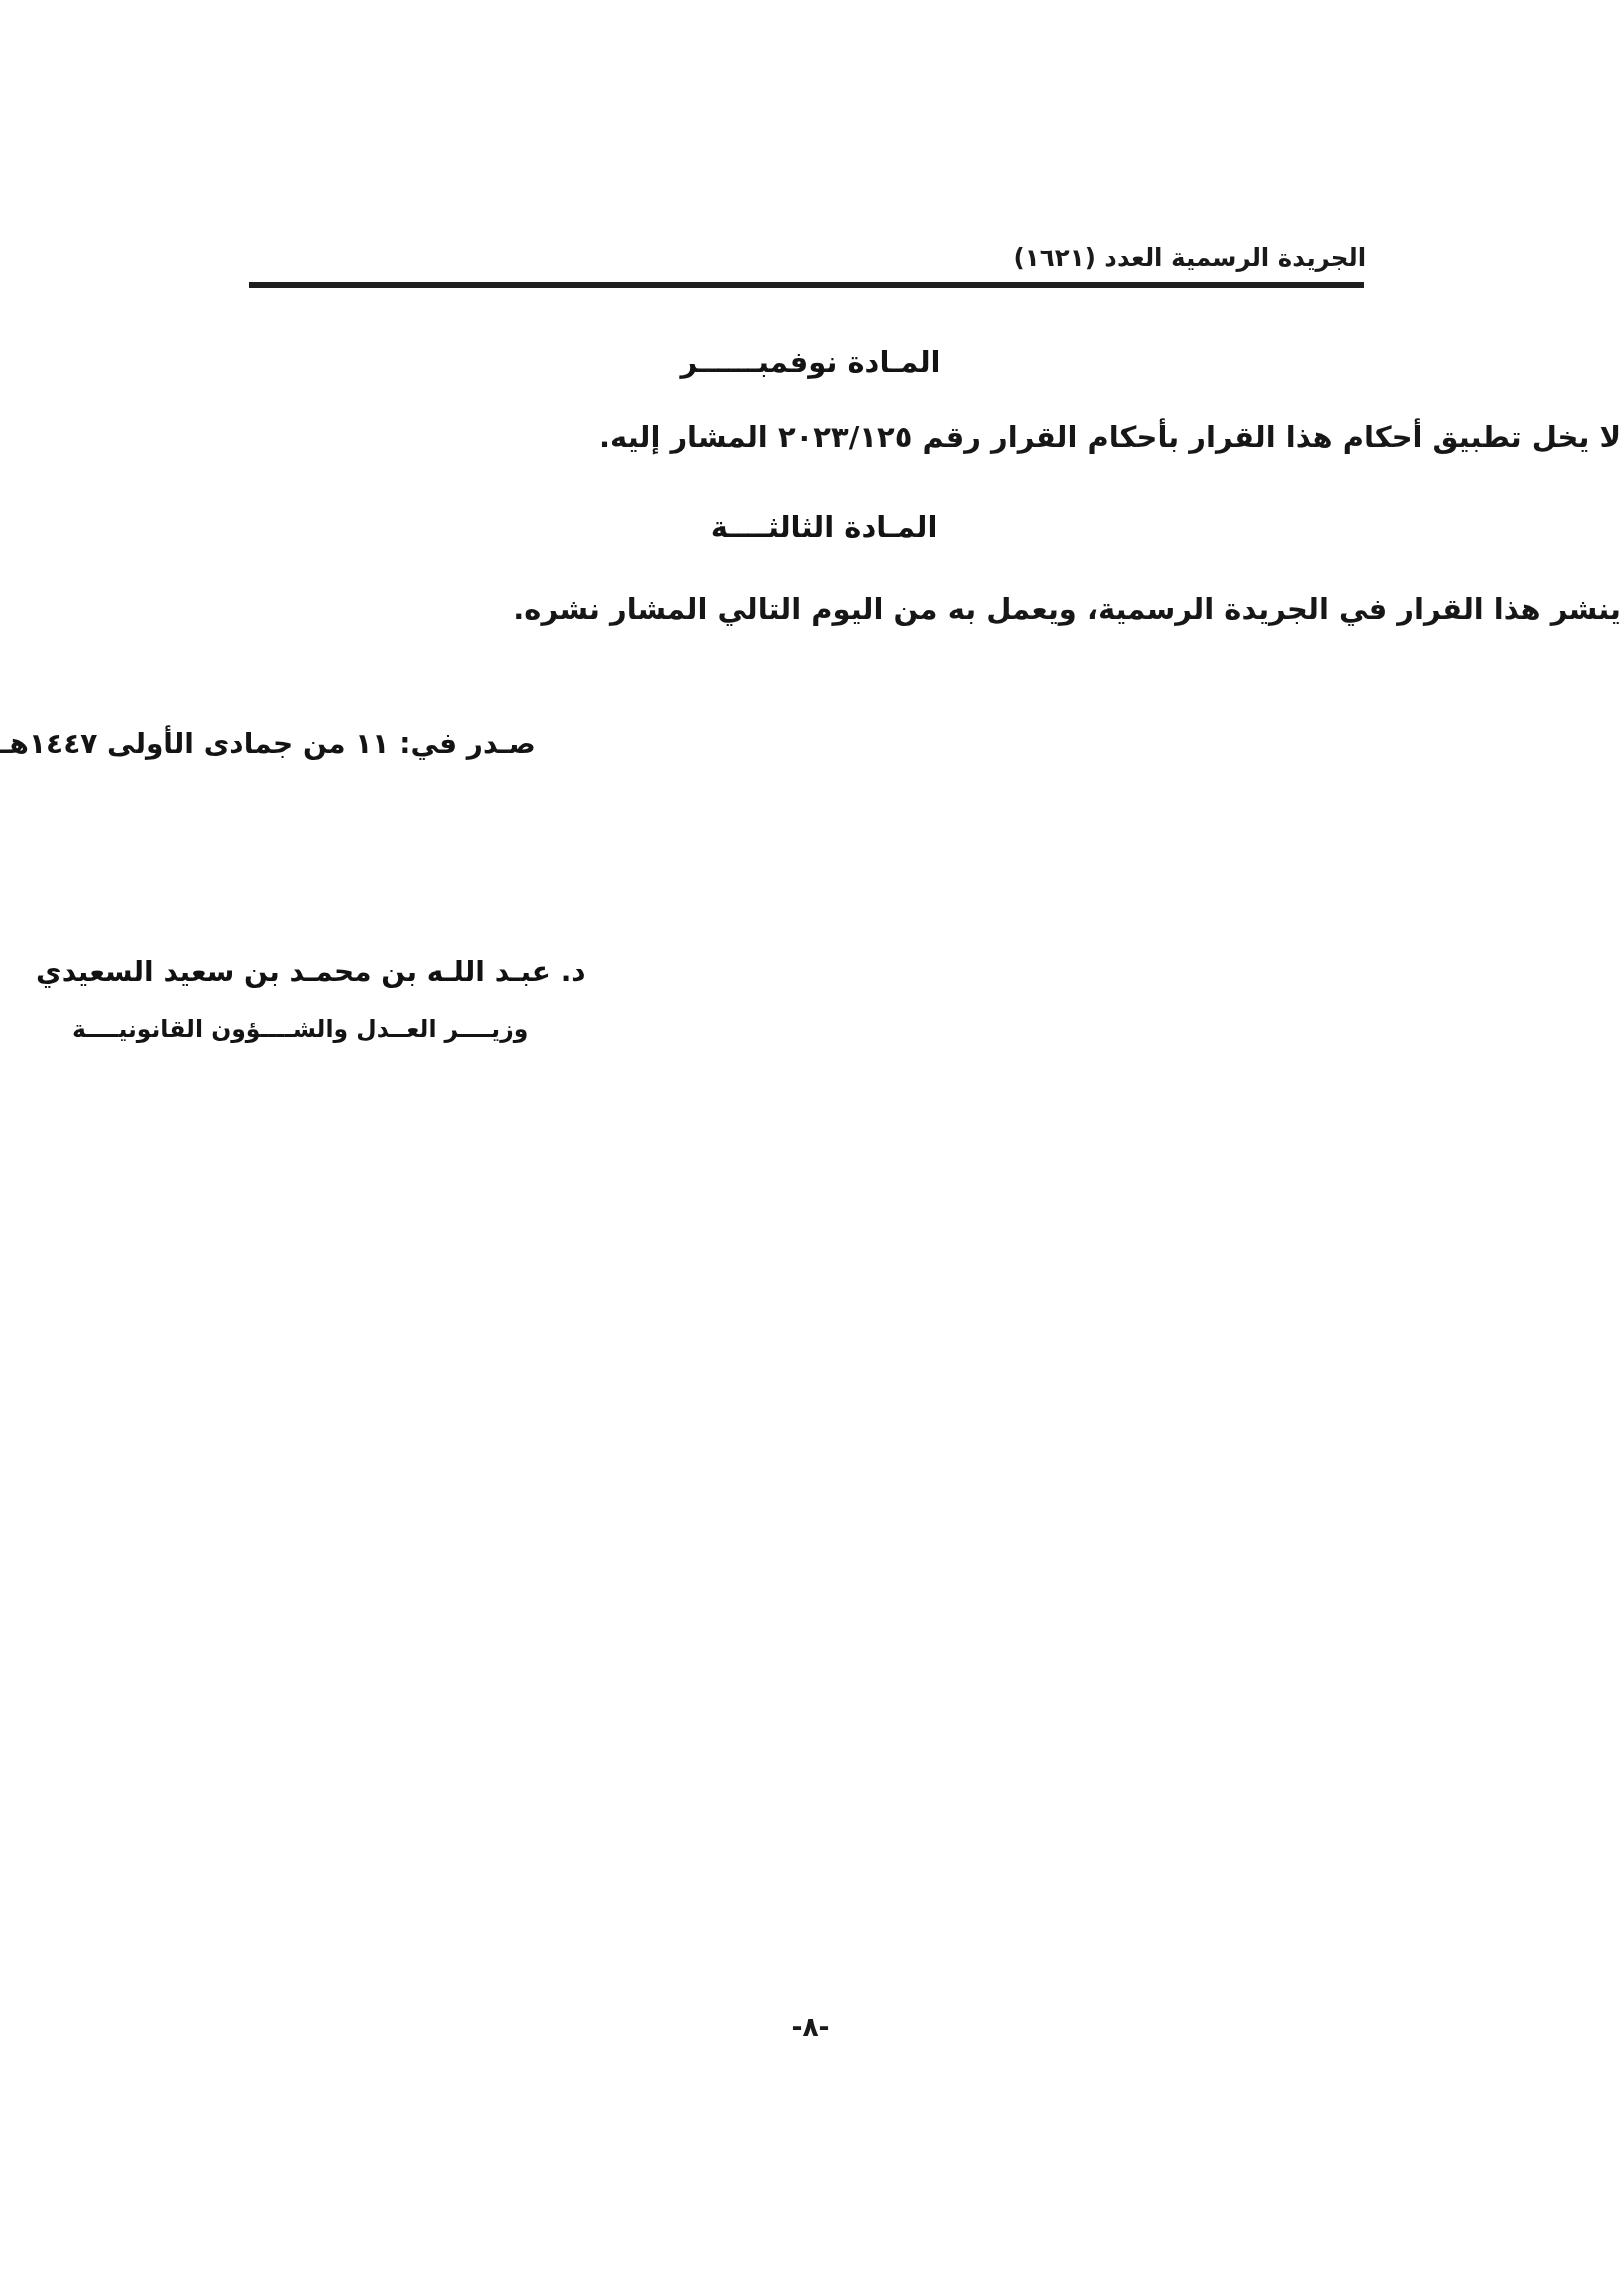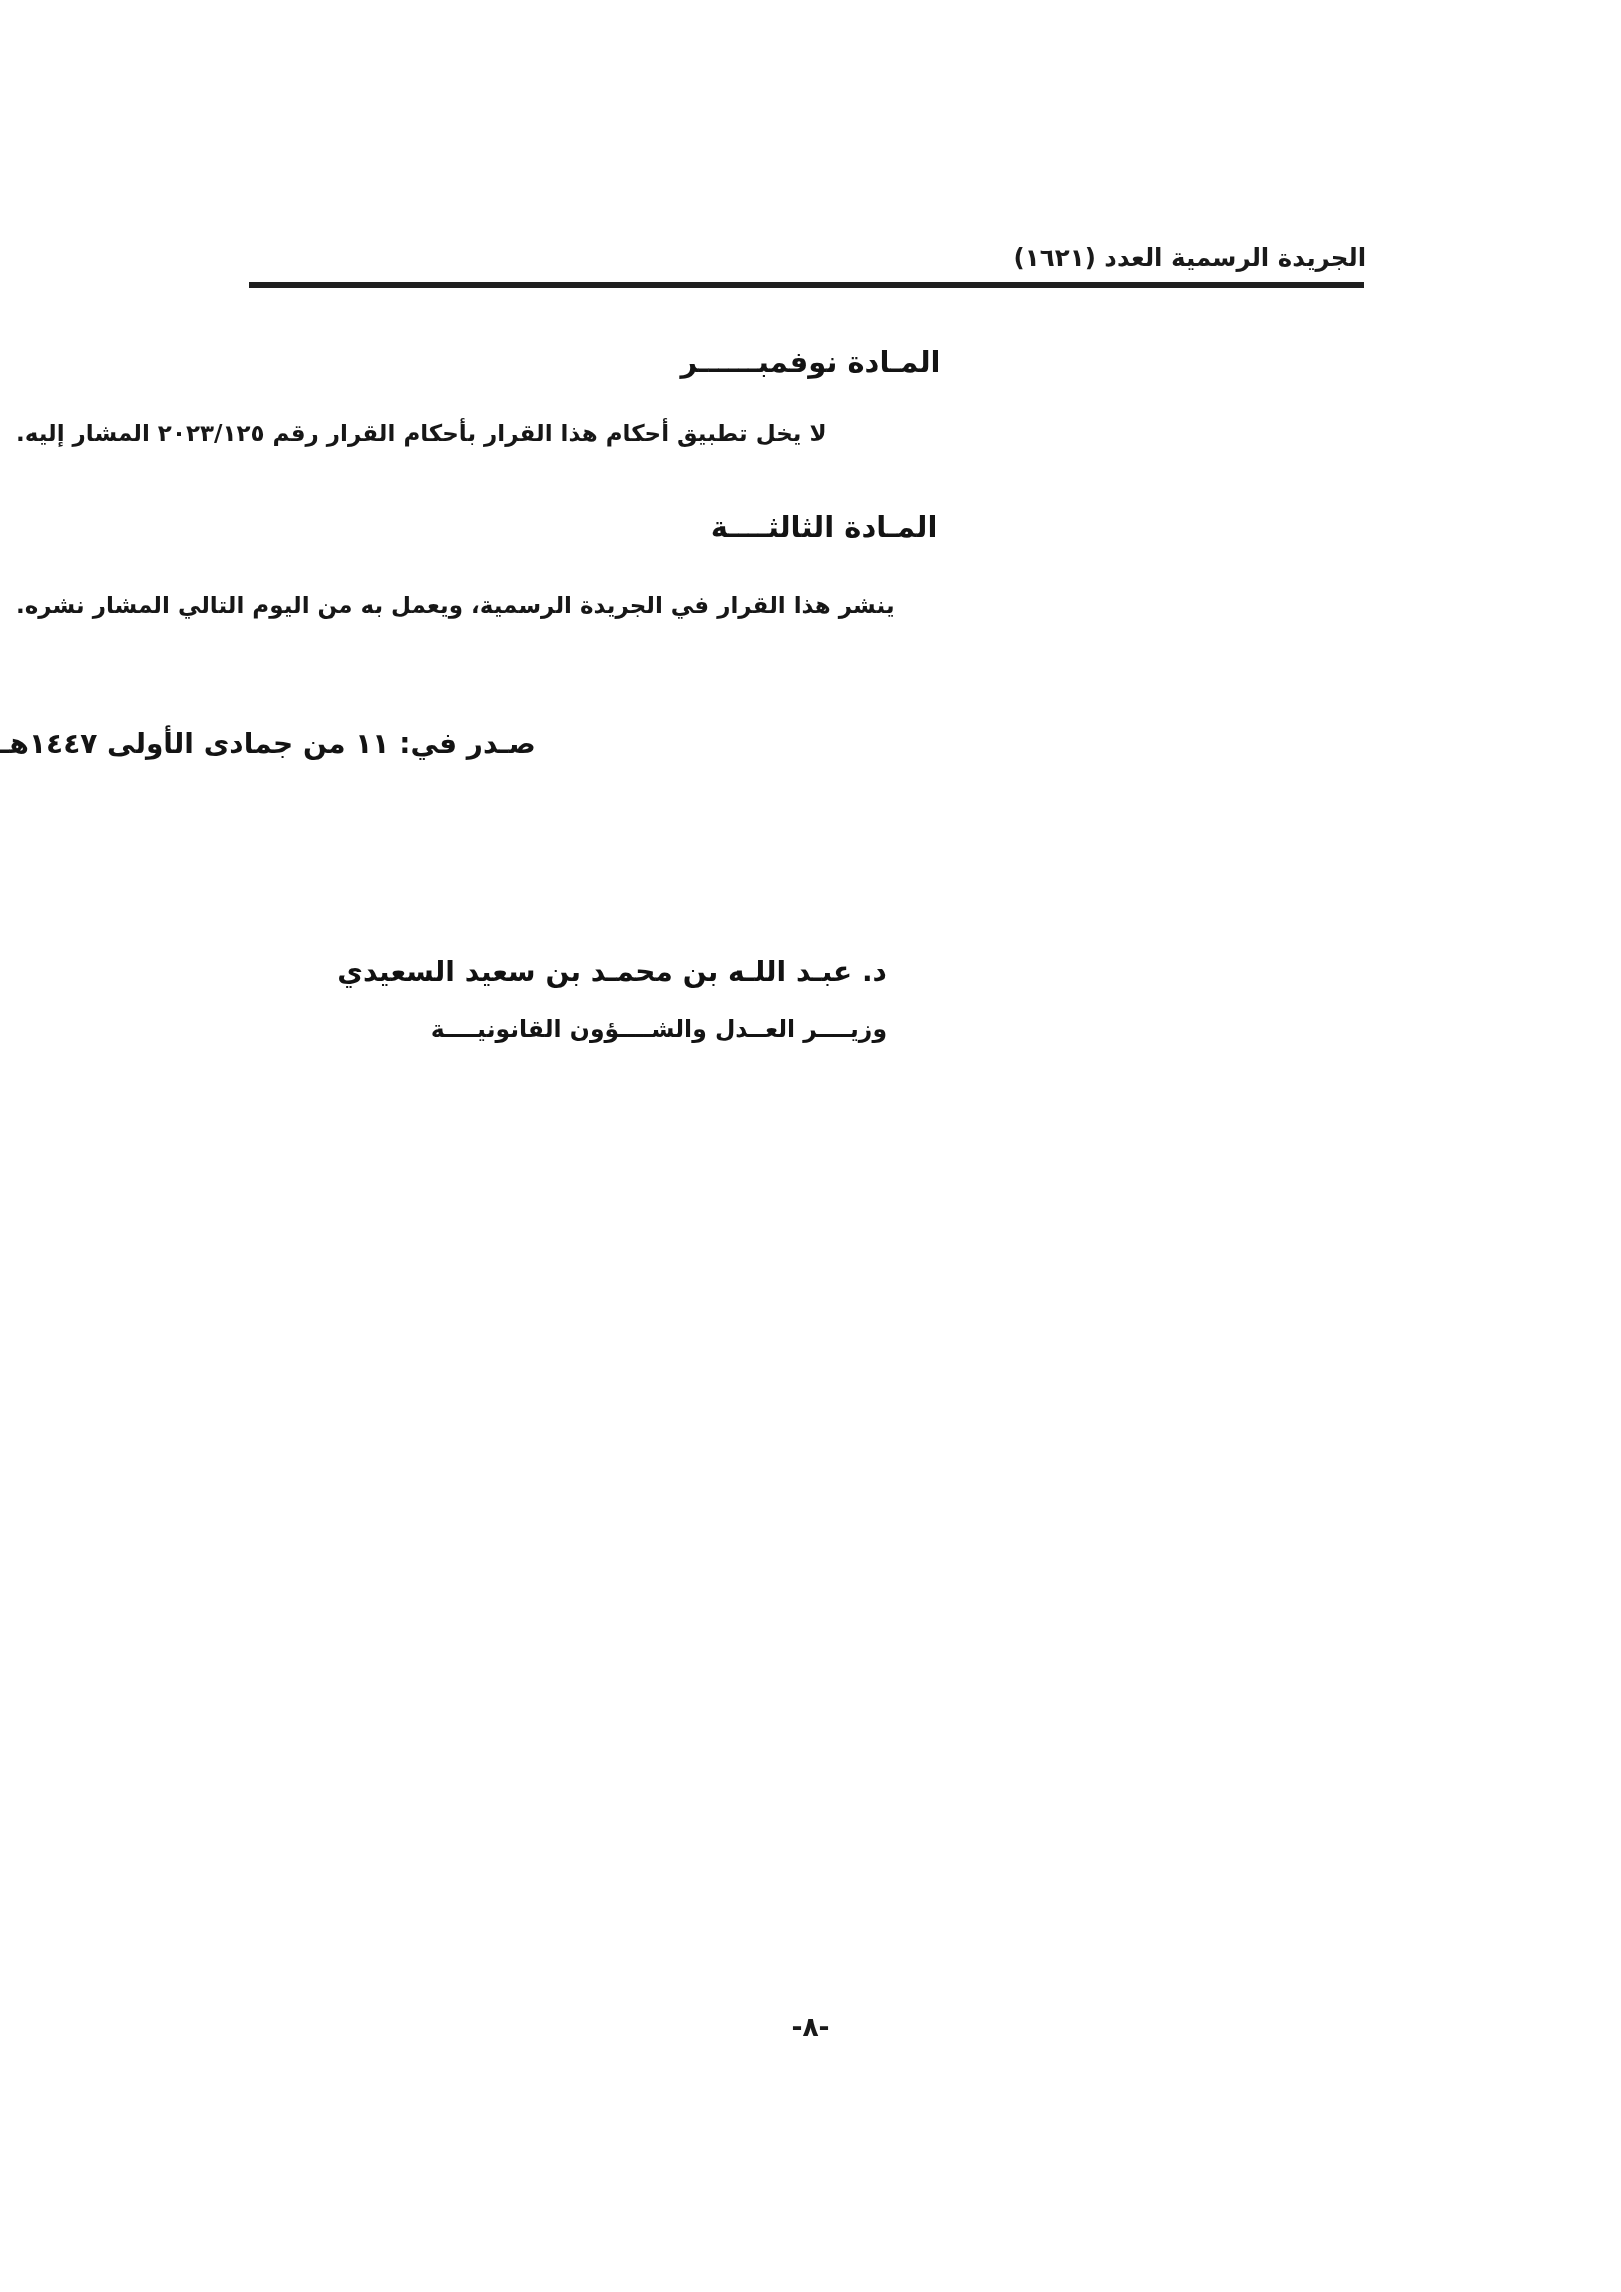--- a/index.html
+++ b/index.html
@@ -66,28 +66,27 @@
     direction: rtl;
   }
 
   #heading-article-two  { top: 345px; }
   #heading-article-three { top: 510px; margin-left: 27px; }
 
   
   .body-paragraph {
     position: absolute;
     font-family: "DejaVu Sans", "Liberation Sans", sans-serif;
-    font-size: 23px;
+    font-size: 29px;
     font-weight: 700;
     line-height: 1.5;
     color: #171717;
     letter-spacing: -0.6px;
-    text-align: left;
+    text-align: right;
     direction: rtl;
-    padding-left: 16px;
   }
 
   #paragraph-article-two {
     top: 416px;
     left: 0;
     right: 0;
   }
 
   #paragraph-article-three {
     top: 588px;
@@ -118,21 +117,22 @@
 
   #date-line-hijri { margin-bottom: 34px; }
 
   
   .signature-block {
     position: absolute;
     top: 955px;
     left: 0;
     width: 887px;
     direction: rtl;
-    text-align: right;
+    text-align: left;
+    padding-left: 36px;
   }
 
   .signatory-name {
     font-family: "DejaVu Sans", "Liberation Sans", sans-serif;
     font-size: 28px;
     font-weight: 700;
     color: #121212;
     letter-spacing: 0.2px;
     white-space: nowrap;
     direction: rtl;

